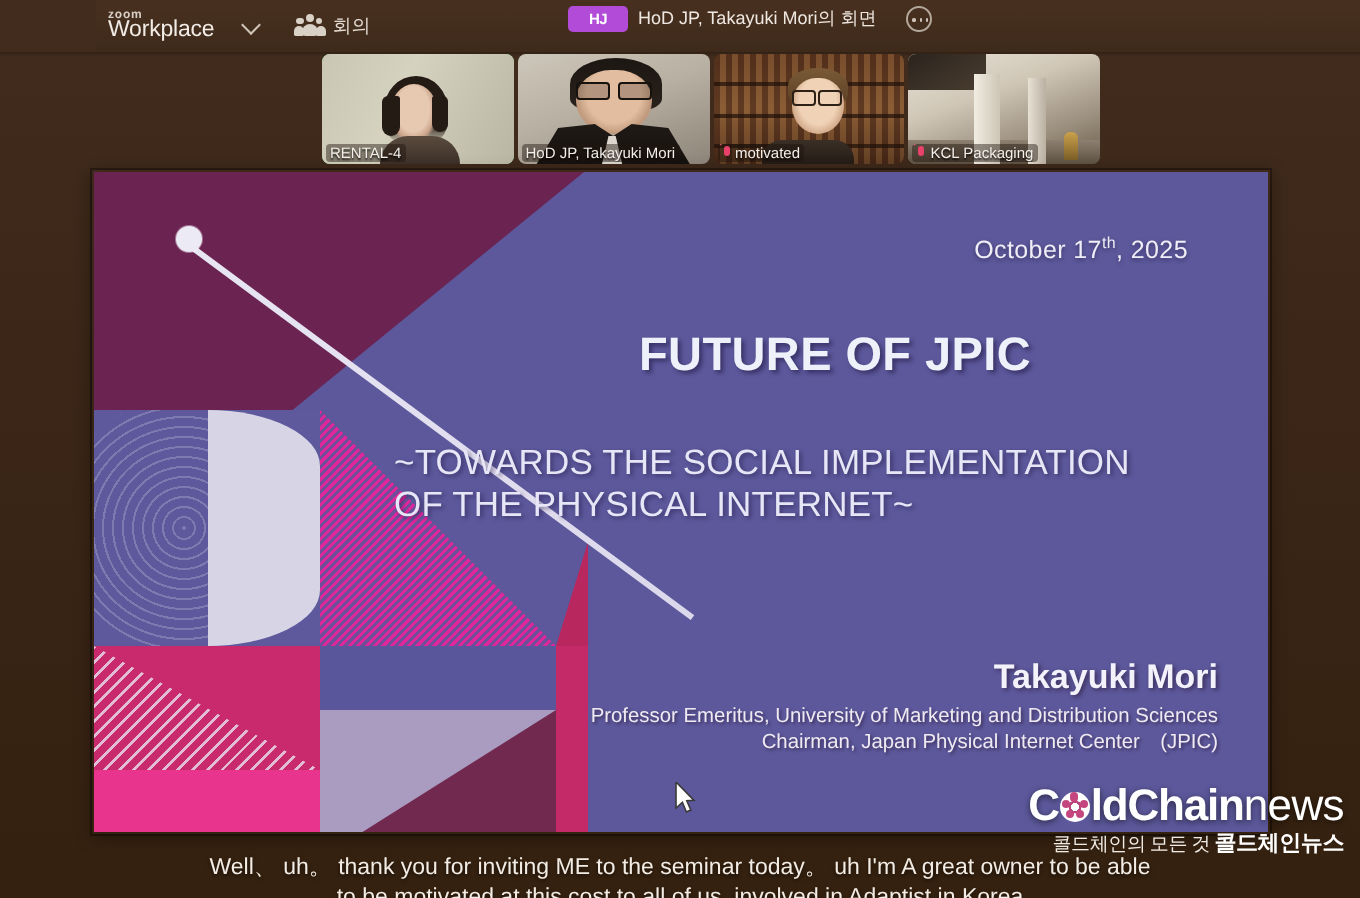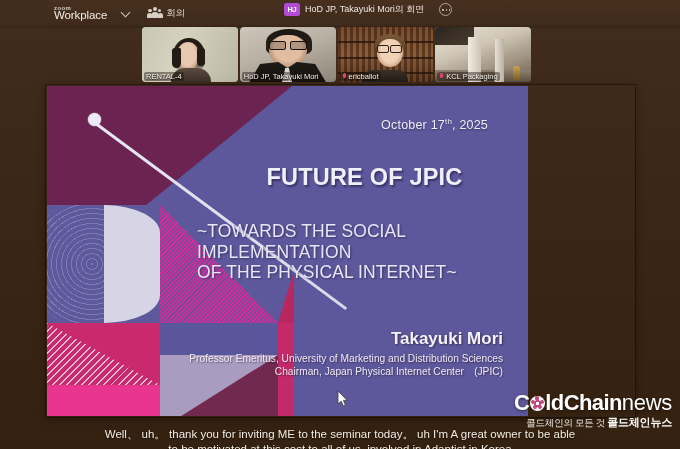--- a/index.html
+++ b/index.html
@@ -53,41 +53,41 @@
   .people-ic i:nth-child(4){ width:8px;height:6px; left:3.5px; top:4.5px; border-radius:4px 4px 2px 2px;}
   .people-ic i:nth-child(5){ width:5px;height:4.5px; left:-.5px; top:6px; border-radius:3px 3px 1px 1px;}
   .people-ic i:nth-child(6){ width:5px;height:4.5px; left:10.5px; top:6px; border-radius:3px 3px 1px 1px;}
   .tb-meeting-label { font-size: 9.5px; color: #e3dbd2; }
 
   .tb-center {
     position: absolute; left: 236px; top: 3px;
     display: flex; align-items: center; gap: 5px;
   }
   .hj-badge {
-    width: 16px; height: 13px; border-radius: 2.5px;
+    width: 30px; height: 13px; border-radius: 2.5px;
     background: #b24bd8; color: #fff; font-size: 7.5px; font-weight: 700;
     display: flex; align-items: center; justify-content: center;
     letter-spacing: -.3px;
   }
   .tb-center-label { font-size: 9px; color: #efe8e1; white-space: nowrap; }
   .more-ic {
     margin-left: 10px; width: 13px; height: 13px; border-radius: 50%;
     border: 1px solid #b3a79b; position: relative;
   }
   .more-ic i {
     position: absolute; top: 5.2px; width: 1.6px; height: 1.6px;
     border-radius: 50%; background: #cdc2b7;
   }
   .more-ic i:nth-child(1){ left: 2.2px; }
   .more-ic i:nth-child(2){ left: 5.4px; }
   .more-ic i:nth-child(3){ left: 8.6px; }
 
   
   #filmstrip {
-    position: absolute; left: 142px; top: 27px;
+    position: absolute; left: 161px; top: 27px;
     width: 389px; height: 55px;
     display: flex; gap: 2px;
   }
   .tile {
     position: relative; width: 96px; height: 55px;
     border-radius: 4px; overflow: hidden;
     background: #2a2018;
   }
   .tile.active { outline: 2px solid #6ddc7a; outline-offset: -2px; }
   .tile-name {
@@ -197,21 +197,21 @@
   .t4col2 { position:absolute; left:62%; top:22%; width:9px; height:78%;
     background: linear-gradient(90deg,#e7e0d4,#b9b0a1); }
   .t4floor { position:absolute; left:0; bottom:0; width:100%; height:22%;
     background: linear-gradient(180deg,#8d8070,#5d5142); }
   .t4person { position:absolute; right:12%; bottom:2px; width:7px; height:14px;
     background: linear-gradient(180deg,#caa14b,#7d5f28); border-radius: 3px 3px 0 0; }
 
   
   #slide {
     position: absolute; left: 47px; top: 86px;
-    width: 481px; height: 330px;
+    width: 587px; height: 330px;
     overflow: hidden;
     background: #5f5b9e;
   }
   
   .s-bg { position:absolute; inset:0; background:#5c589b; }
   .s-diag-dark {
     position:absolute; left:0; top:0; width:245px; height:200px;
     background:#6b2452;
     clip-path: polygon(0 0, 100% 0, 0 100%);
   }
@@ -445,21 +445,21 @@
       <div class="t3bg"></div>
       <div class="t3shelf" style="top:14px"></div>
       <div class="t3shelf" style="top:30px"></div>
       <div class="t3shelf" style="top:45px"></div>
       <div class="t3hair"></div>
       <div class="t3face"></div>
       <div class="t3glass"></div>
       <div class="t3body"></div>
       <div class="tile-name">
         <span class="mic-off"></span>
-        <span>ericballot</span>
+        <span>motivated</span>
       </div>
     </div>
 
     <div class="tile">
       <div class="t4bg"></div>
       <div class="t4dark"></div>
       <div class="t4floor"></div>
       <div class="t4col"></div>
       <div class="t4col2"></div>
       <div class="t4person"></div>

